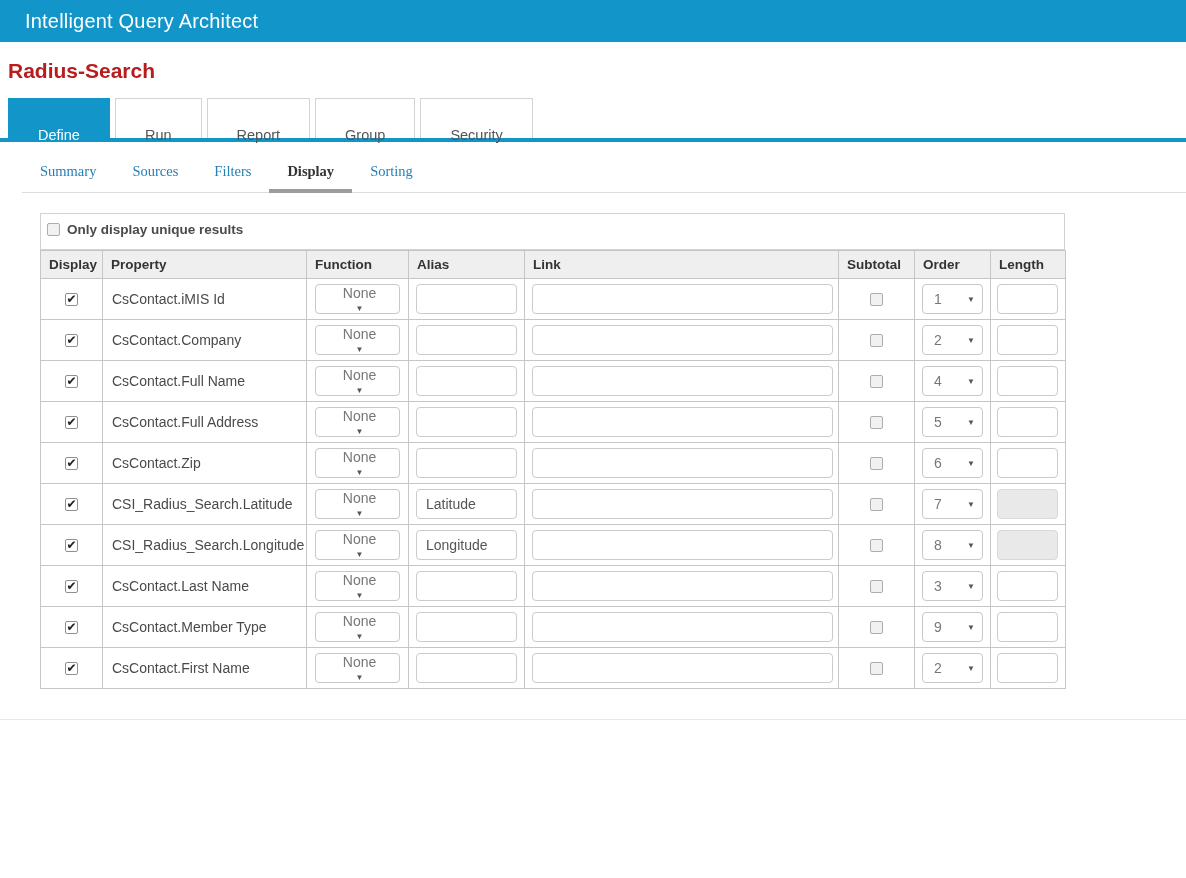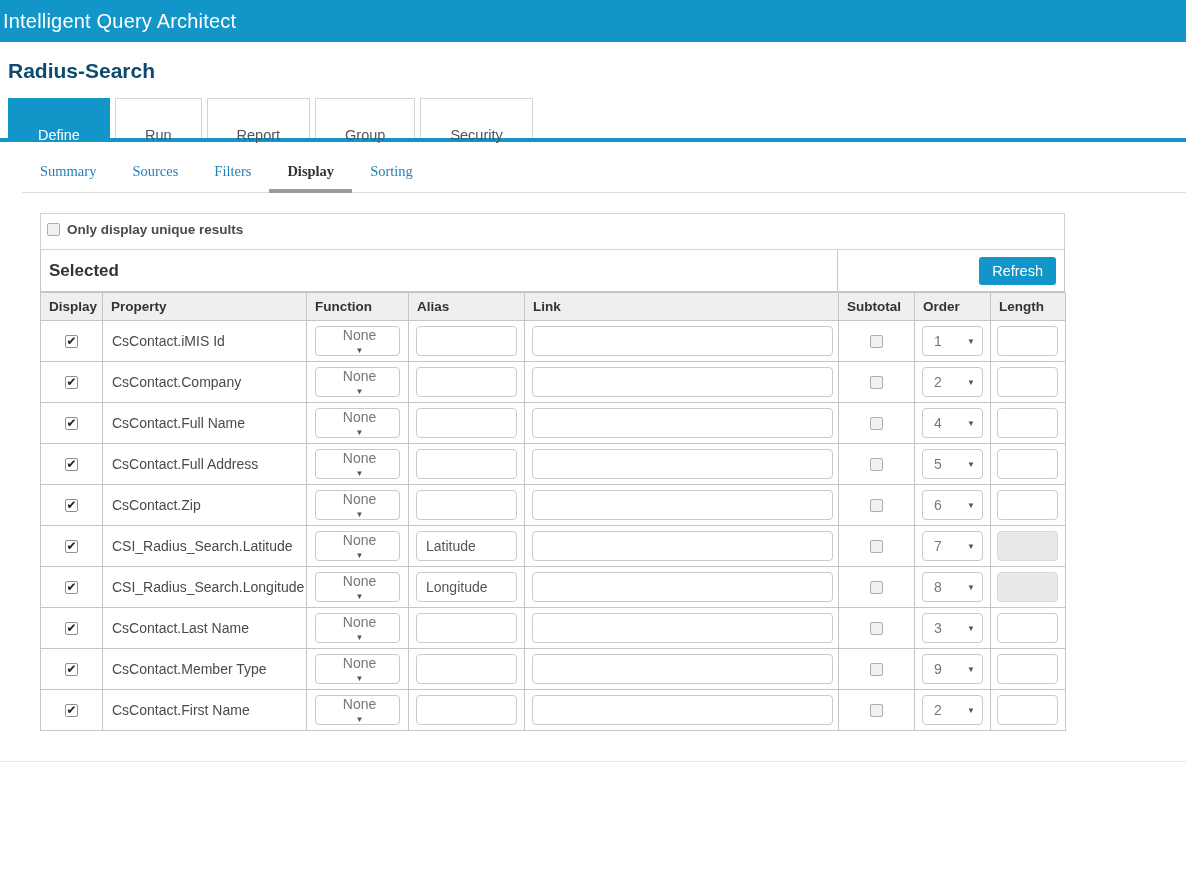--- a/index.html
+++ b/index.html
@@ -1,23 +1,23 @@
 <!DOCTYPE html>
 <html><head>
 <meta charset="utf-8">
 <style>
   * { margin:0; padding:0; box-sizing:border-box; }
   html,body { width:1186px; height:878px; background:#fff; font-family:"Liberation Sans","DejaVu Sans",sans-serif; color:#444; }
 
   
   .appbar { height:42px; background:#1295C8; color:#fff; font-size:20px; font-weight:400;
-            display:flex; align-items:center; padding-left:3px; letter-spacing:.2px; }
-
-  
-  .page-title { font-size:21px; font-weight:700; color:#0c4a6e; margin:17px 0 15px 8px; }
+            display:flex; align-items:center; padding-left:25px; letter-spacing:.2px; }
+
+  
+  .page-title { font-size:21px; font-weight:700; color:#b91c1c; margin:17px 0 15px 8px; }
 
   
   .tabbar { display:flex; padding-left:8px; align-items:flex-end; }
   .tab { height:40px; line-height:40px; padding:16px 29px; font-size:14.5px; color:#555;
          background:#fff; border:1px solid #D4D4D4; border-bottom:none; margin-right:5px; cursor:pointer; }
   .tab.active { background:#1295C8; color:#fff; border-color:#1295C8; }
   .tabbar-underline { height:4px; background:#1295C8; width:100%; }
 
   
   .subnav { display:flex; margin:13px 0 20px 22px; border-bottom:1px solid #DDDDDD; }
@@ -96,26 +96,20 @@
 </div>
 
 <div class="panel">
 
   <div class="unique-row">
     <span class="cb"></span>
     <span class="unique-label">Only display unique results</span>
     <span class="flex-spacer"></span>
   </div>
 
-  <div class="selected-row">
-    <span class="selected-title">Selected</span>
-    <div class="selected-right">
-      <button class="refresh-btn">Refresh</button>
-    </div>
-  </div>
 
   <table>
     <colgroup>
       <col style="width:62px">
         <col style="width:204px">
         <col style="width:102px">
         <col style="width:116px">
       <col style="width:314px">
         <col style="width:76px">
         <col style="width:76px">

